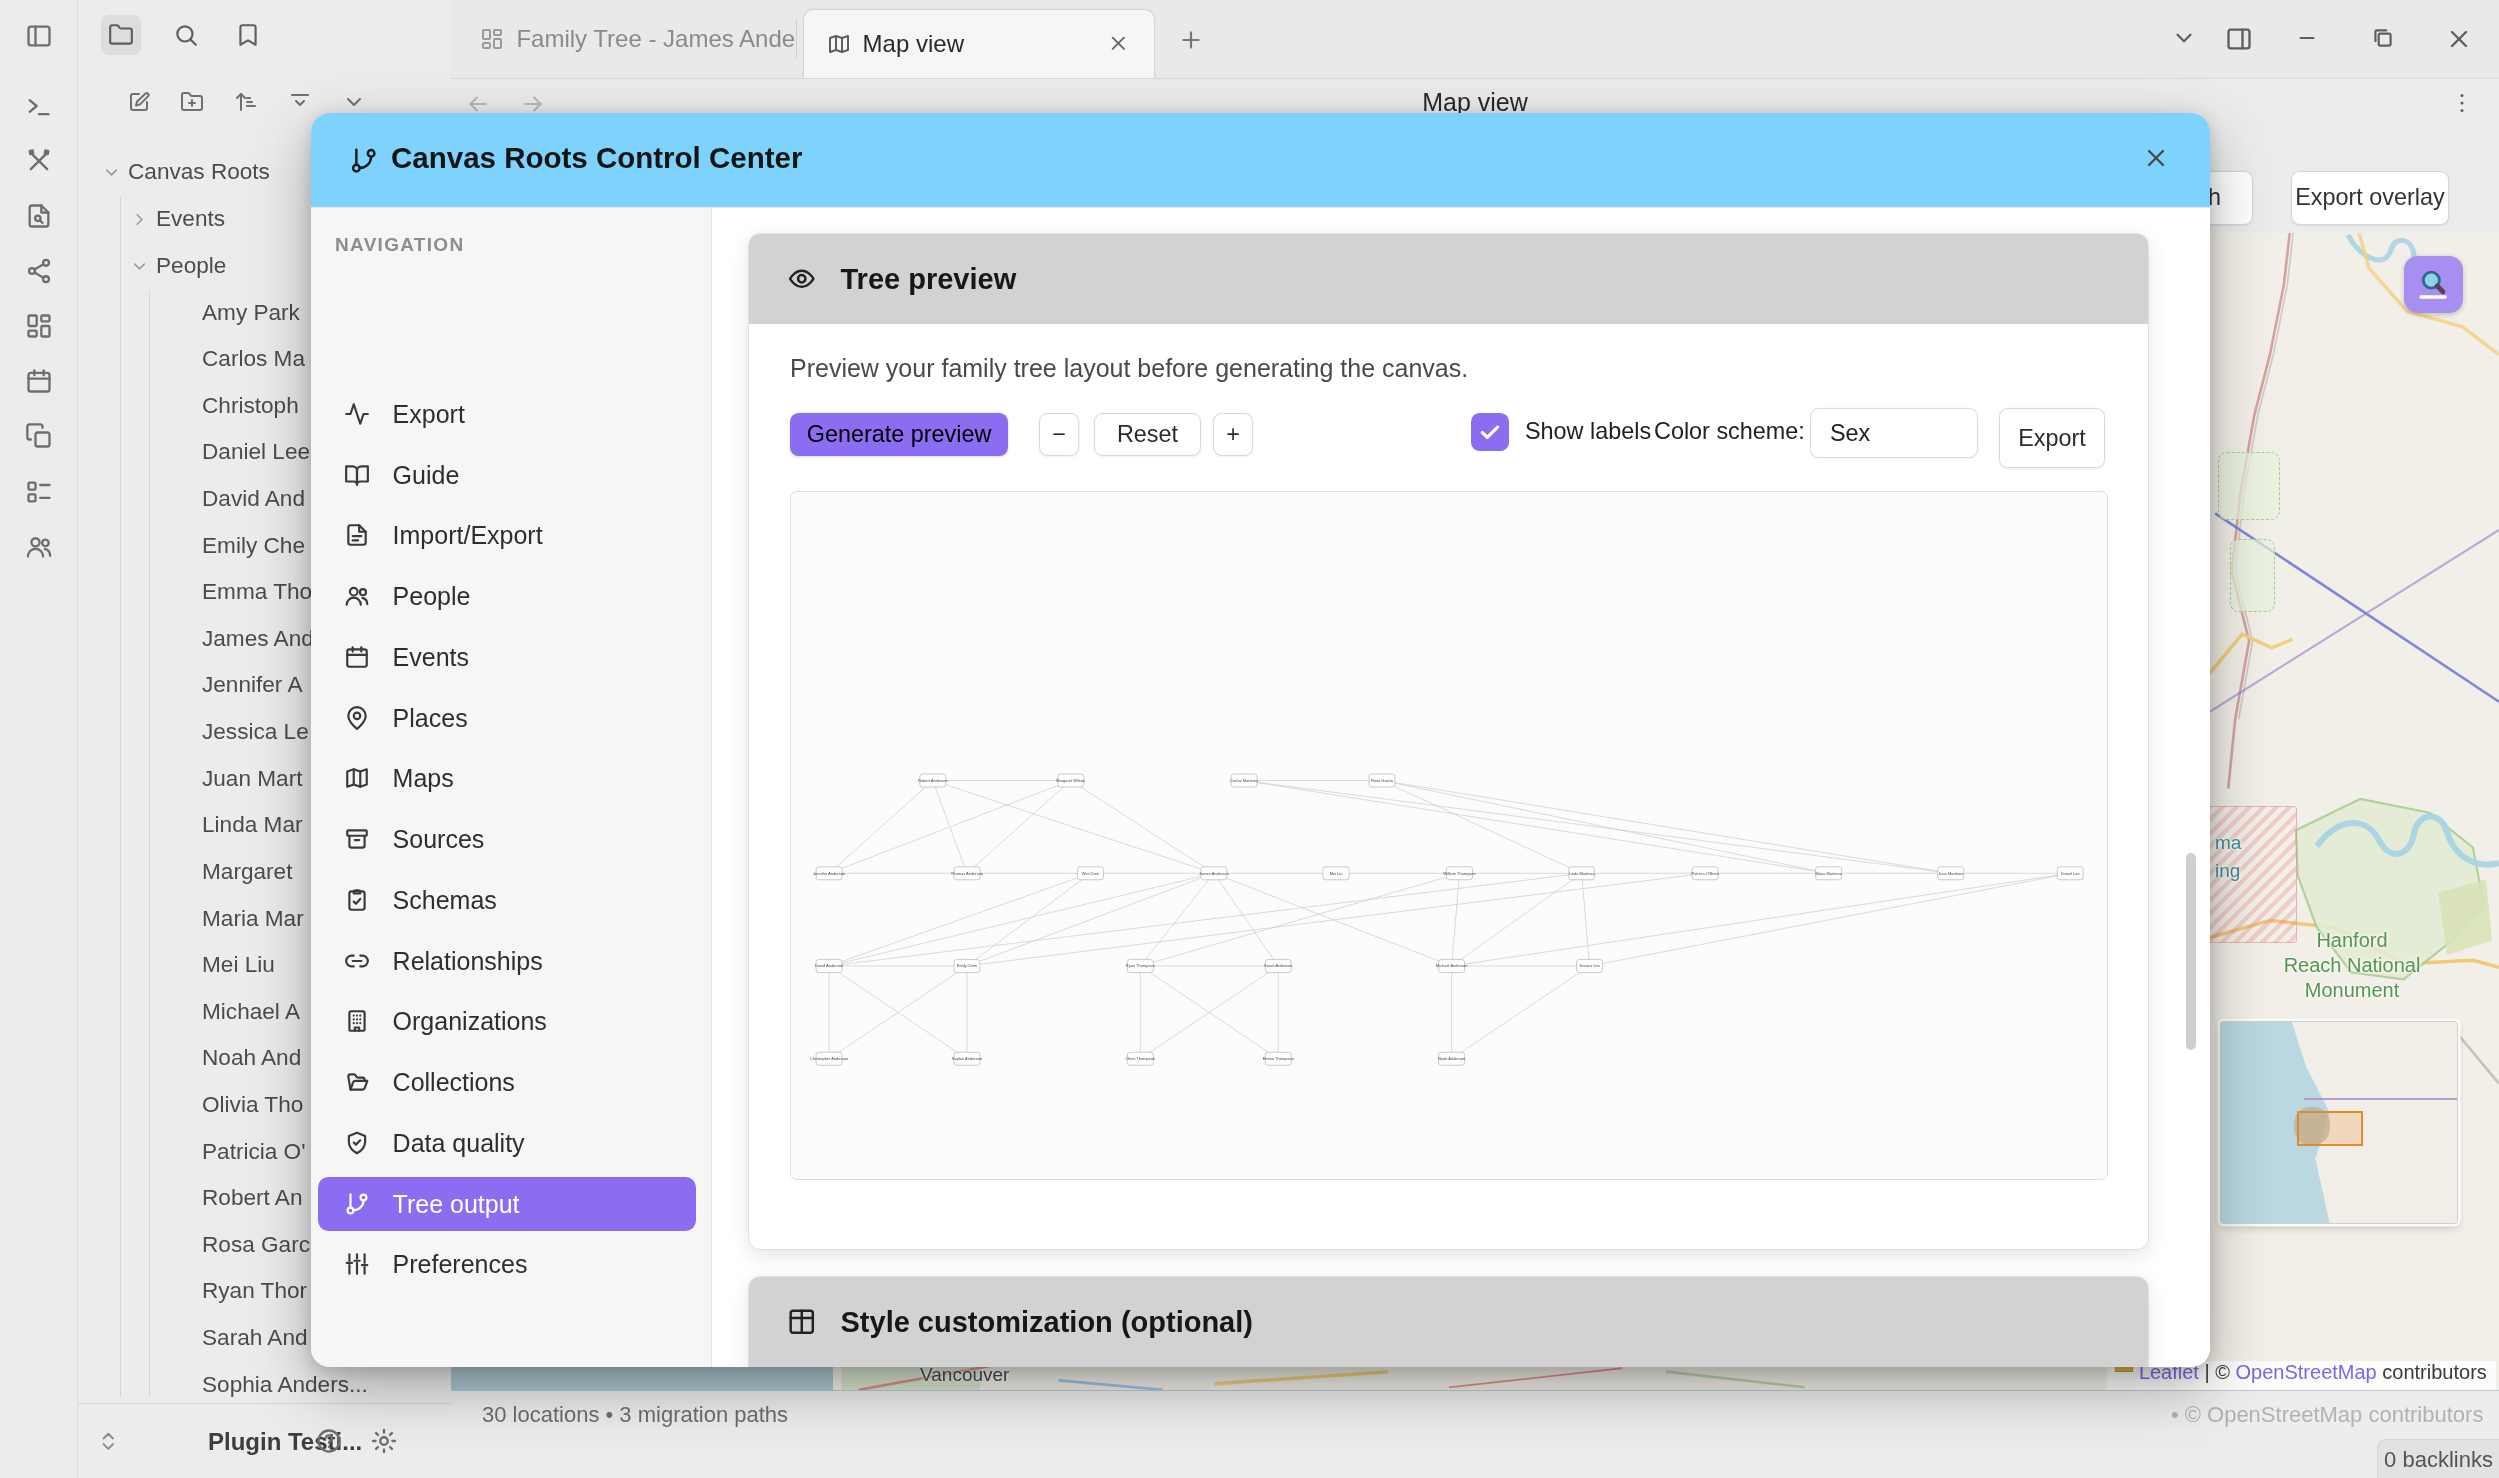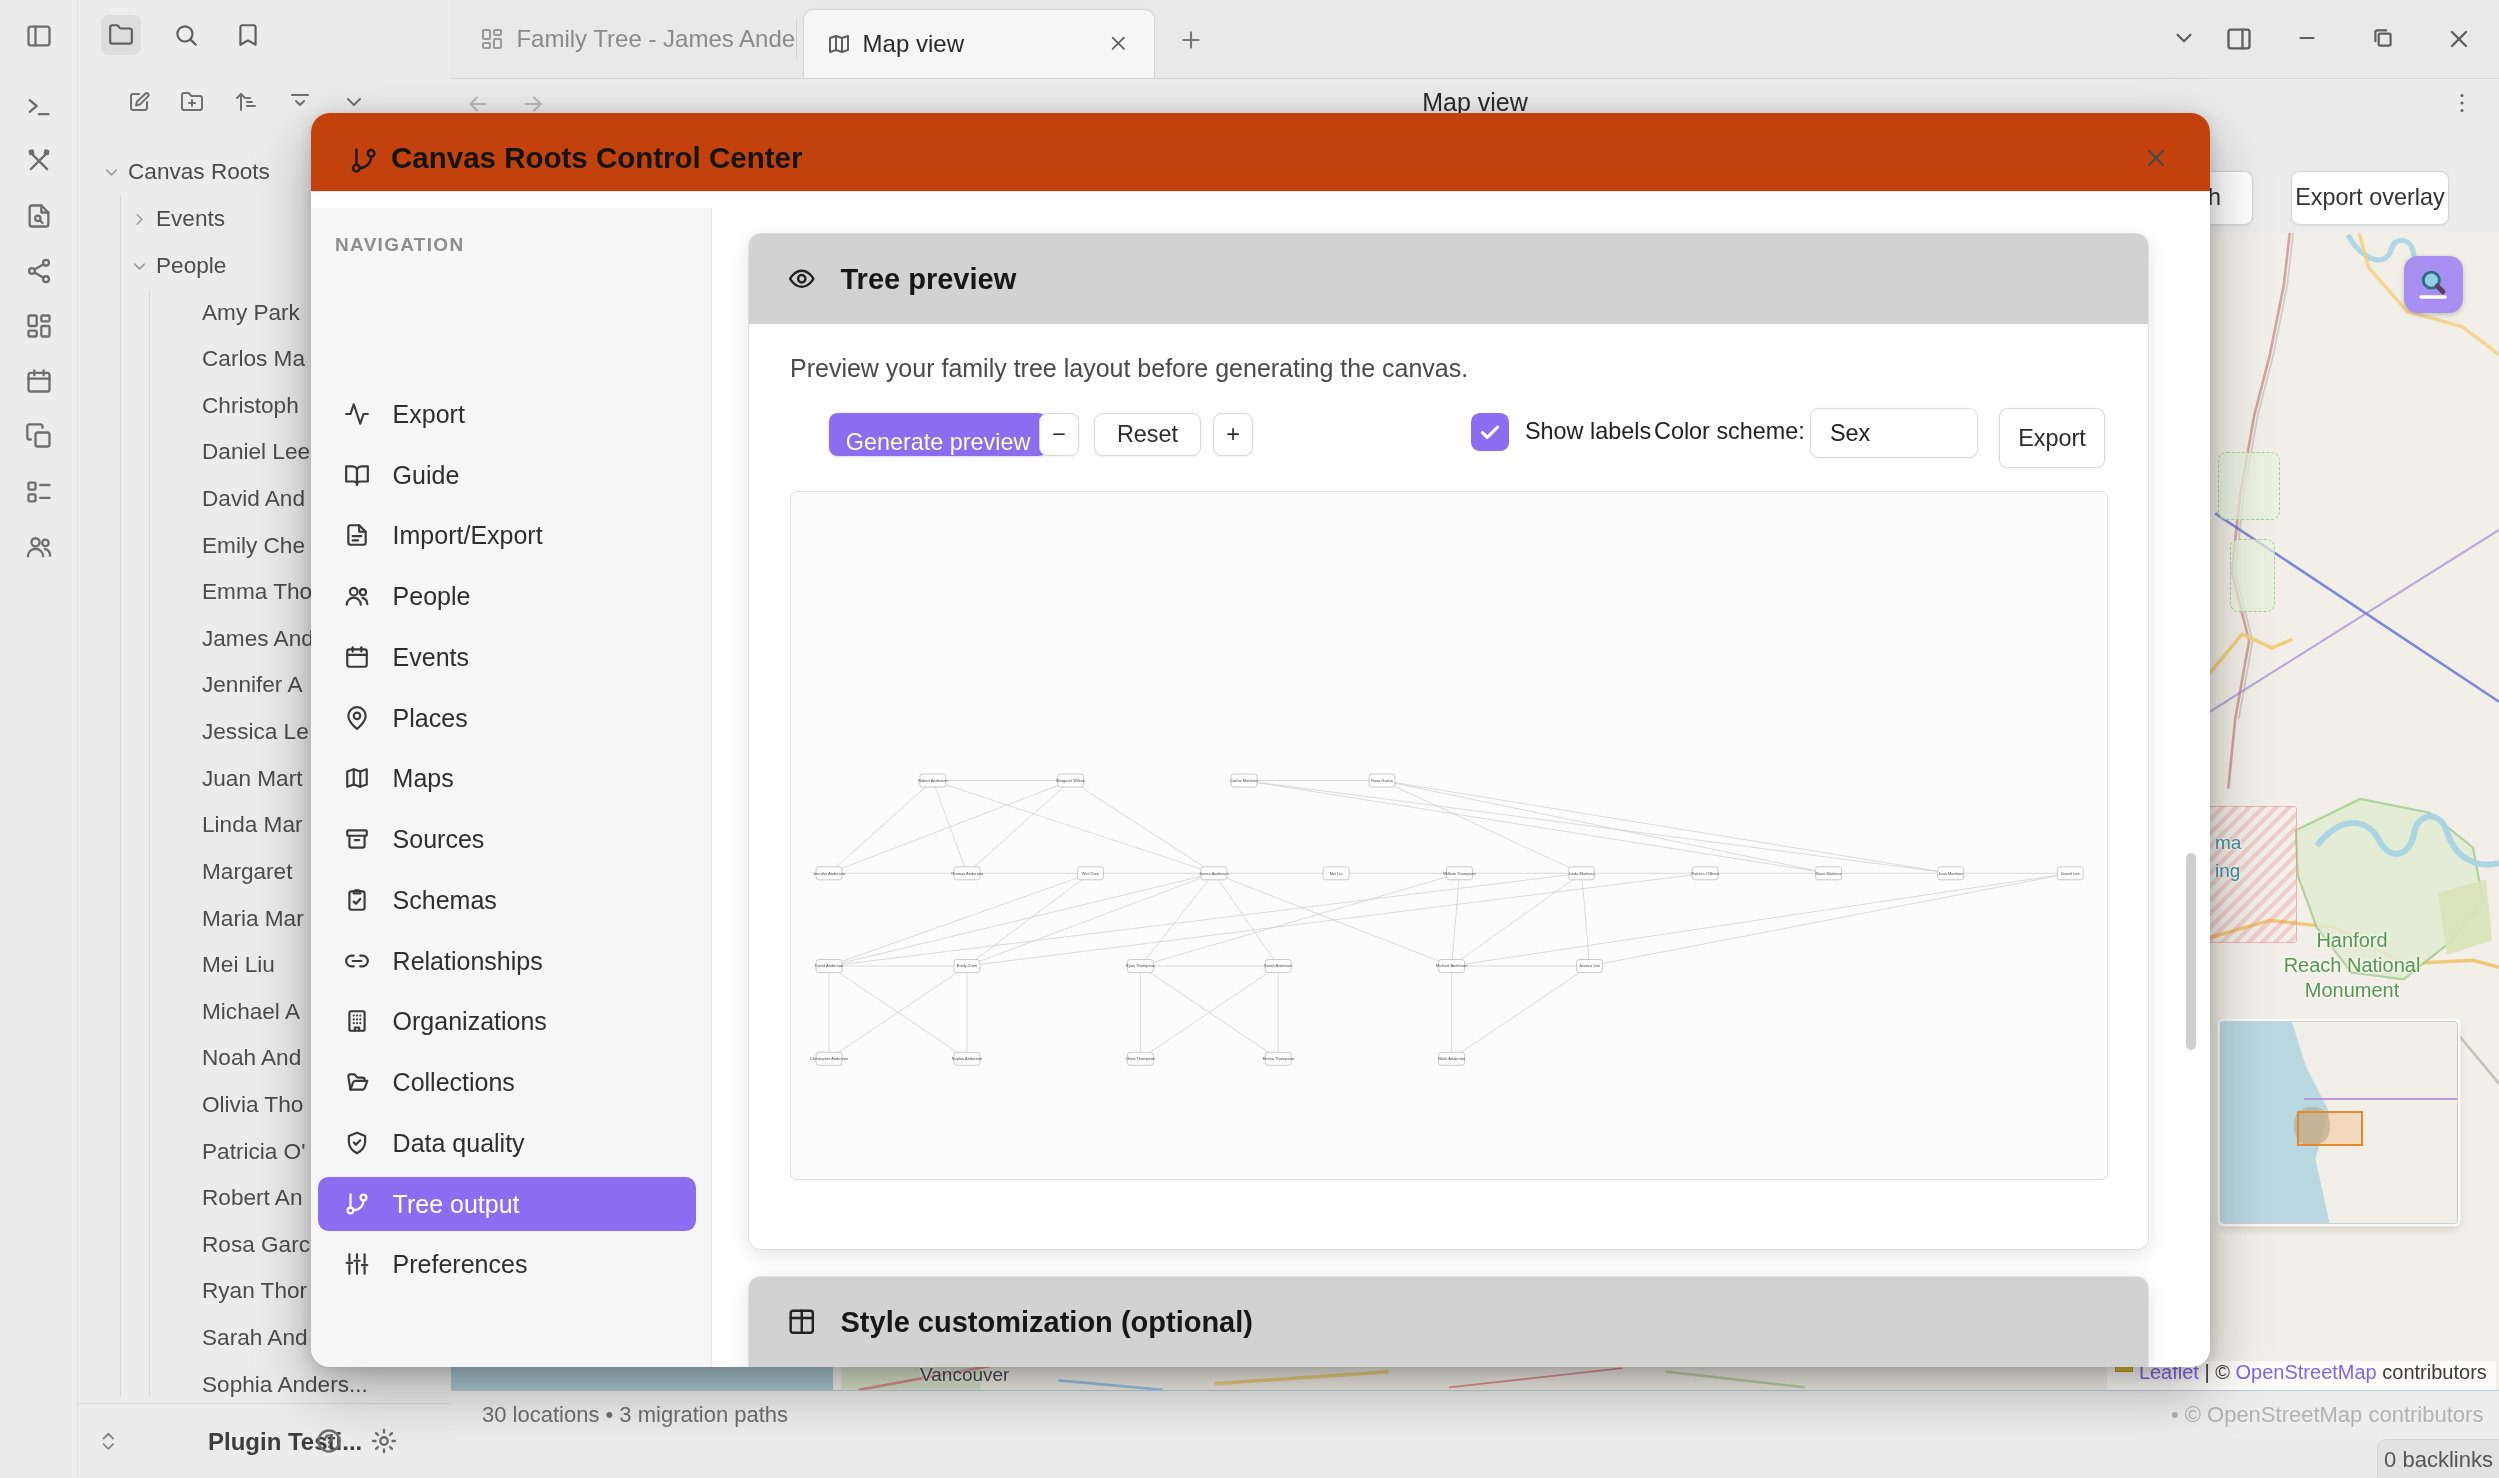--- a/index.html
+++ b/index.html
@@ -60,38 +60,38 @@
   .attr-link { color:#7d66e6; }
 
   #map-footer { left:451px; top:1390px; width:2048px; height:49px; background:#ededed; border-top:1.7px solid #b9cdd4; }
   #map-footer .left { position:absolute; left:31px; top:0; line-height:48px; font-size:22px; color:#6e6e6e; }
   #map-footer .right { position:absolute; right:15.6px; top:0; line-height:48px; font-size:22px; color:#b2b2b2; }
   #statusbar { left:451px; top:1439px; width:2048px; height:40px; background:#ececec; }
   #backlinks-chip { position:absolute; right:0; top:0; width:122px; height:40px; background:#e2e2e2; border:0.9px solid #d4d4d4; border-right:none; border-bottom:none; border-radius:8.7px 0 0 0; font-size:22px; color:#555; display:flex; align-items:center; justify-content:center; }
 
   
   #modal { left:311px; top:113px; width:1899px; height:1254px; background:#ffffff; border-radius:19px; box-shadow:0 22px 61px rgba(0,0,0,.30), 0 3.5px 15.6px rgba(0,0,0,.15); overflow:hidden; z-index:50; }
-  #modal-header { position:absolute; left:0; top:0; width:100%; height:79px; border-bottom:0.9px solid #e7e7e7; background:#c2410c; }
+  #modal-header { position:absolute; left:0; top:0; width:100%; height:95px; border-bottom:0.9px solid #e7e7e7; background:#7dd3fc; }
   #modal-title { position:absolute; left:80px; top:28px; font-size:29.5px; font-weight:700; color:#141414; }
   #modal-close { position:absolute; right:40px; top:31px; color:#4a4a4a; }
   #modal-nav { position:absolute; left:0; top:95px; width:401px; bottom:0; background:#f6f6f6; border-right:0.9px solid #e3e3e3; }
   #nav-header { position:absolute; left:24px; top:26px; font-size:19px; font-weight:700; letter-spacing:1.3px; color:#8d8d8d; }
   .nav-item { position:absolute; left:7px; width:378px; height:54px; border-radius:10.4px; display:flex; align-items:center; padding-left:26px; gap:22.6px; font-size:25px; font-weight:500; color:#2e2e2e; }
   .nav-item .ic { color:#3a3a3a; }
   .nav-item.active { background:#8b6df2; color:#ffffff; }
   .nav-item.active .ic { color:#ffffff; }
   #modal-content { position:absolute; left:402px; top:95px; right:0; bottom:0; background:#fff; }
   .card { position:absolute; left:437px; width:1401px; border:0.9px solid #e0e0e0; border-radius:12px; background:#fff; box-shadow:0 5.2px 19px rgba(0,0,0,.10); overflow:hidden; }
   .card-band { height:90px; background:#d2d2d2; display:flex; align-items:center; padding-left:38px; gap:24px; }
   .card-band .title { font-size:29px; font-weight:600; color:#171717; }
   .card-band .ic { color:#222; }
   #card1 { top:120px; height:1017px; }
   #card2 { top:1163px; height:204px; }
   #tp-desc { position:absolute; left:41px; top:120px; font-size:25px; color:#4a4a4a; }
-  .pbtn { background:#8b6df2; color:#fef9c3; border-radius:8.7px; display:flex; align-items:flex-end; justify-content:center; font-size:23.4px; font-weight:500; box-shadow:0 0.9px 2.6px rgba(0,0,0,.15);margin-left:39px; }
+  .pbtn { background:#8b6df2; color:#000000; border-radius:8.7px; display:flex; align-items:center; justify-content:center; font-size:23.4px; font-weight:500; box-shadow:0 0.9px 2.6px rgba(0,0,0,.15); }
   .wbtn { background:#fff; border:0.9px solid #d8d8d8; border-radius:8.7px; box-shadow:0 0.9px 2.6px rgba(0,0,0,.07); display:flex; align-items:center; justify-content:center; font-size:23.4px; color:#2c2c2c; }
   #chk-show-labels { position:absolute; left:722px; top:179px; width:38px; height:38px; border-radius:8.7px; background:#8b6df2; color:#fff; padding:6px; }
   #lbl-show-labels { position:absolute; left:776px; top:184px; font-size:23.4px; color:#222; }
   #lbl-color-scheme { position:absolute; left:905px; top:184px; font-size:23.4px; color:#222; }
   #sel-color-scheme { position:absolute; left:1061px; top:174px; width:168px; height:50px; background:#fff; border:0.9px solid #dcdcdc; border-radius:8.7px; font-size:23.4px; color:#222; display:flex; align-items:center; padding-left:19px; box-shadow:0 0.9px 2.6px rgba(0,0,0,.06); }
   #tp-canvas { position:absolute; left:41px; top:257px; width:1318px; height:689px; border:0.9px solid #dedede; border-radius:7px; background:#fcfcfc; overflow:hidden; }
   #modal-scrollthumb { position:absolute; right:14px; top:740px; width:10.4px; height:197px; border-radius:5.2px; background:#cfcfcf; }
 </style>
 </head>
 <body>

